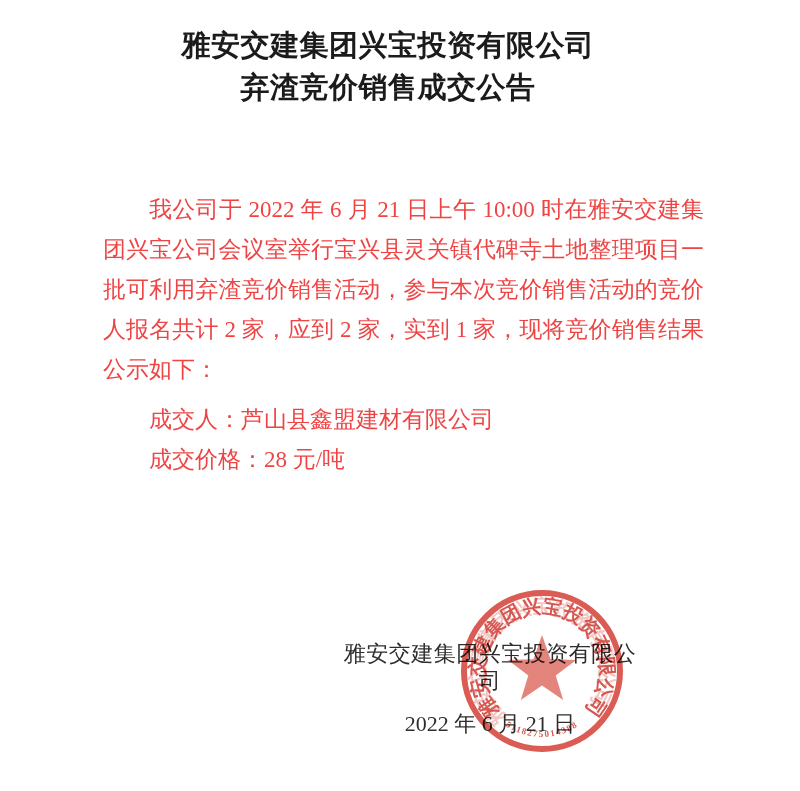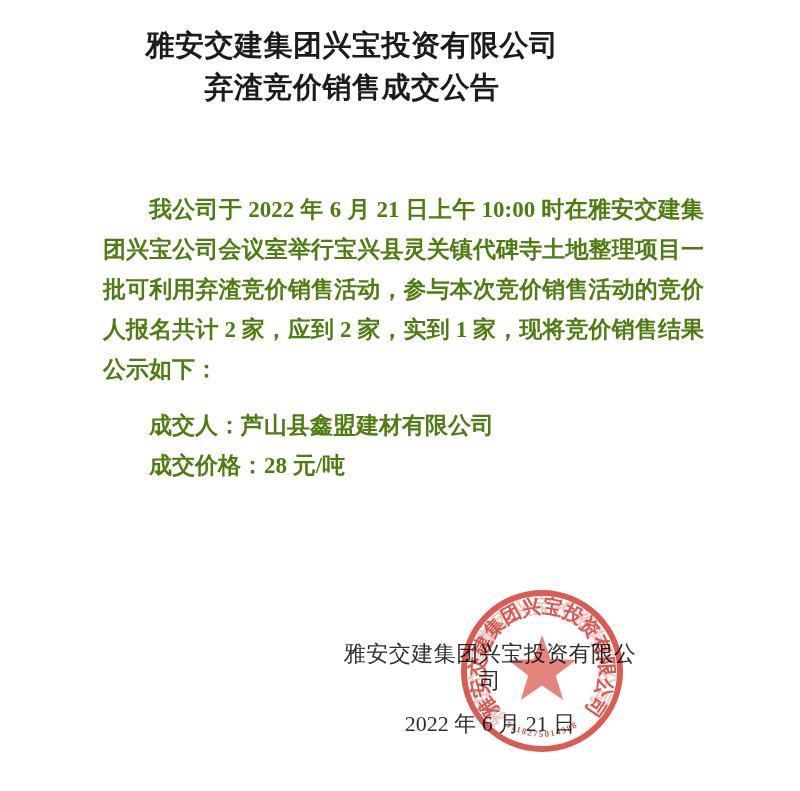--- a/index.html
+++ b/index.html
@@ -7,48 +7,48 @@
     width: 800px; height: 791px;
     background: #ffffff;
     font-family: "Liberation Serif", "DejaVu Serif", serif;
     position: relative;
     overflow: hidden;
   }
   .page {
     position: relative;
     width: 704px; height: 791px;
     background: #ffffff;
+    padding-left: 36px;
   }
   .title-block {
     padding-top: 24px;
     text-align: center;
     color: #1b1b1b;
   }
   .title-line {
     font-size: 29px;
     font-weight: bold;
     line-height: 42px;
     letter-spacing: 0.5px;
   }
   .body-text {
     position: absolute;
     left: 103px;
     top: 190px;
     width: 601px;
     font-size: 23px;
     line-height: 40px;
-    color: #4d7c0f;
+    color: #ef4444;
     text-align: justify;
-    font-weight: bold;
   }
   .body-text p {
     margin: 0;
     text-indent: 2em;
   }
-  .result-items { margin-top: 16px; }
+  .result-items { margin-top: 10px; }
   .result-line {
     text-indent: 2em;
     line-height: 40px;
     white-space: nowrap;
   }
   .signature-block {
     position: absolute;
     left: 337px;
     top: 640px;
     width: 306px;

